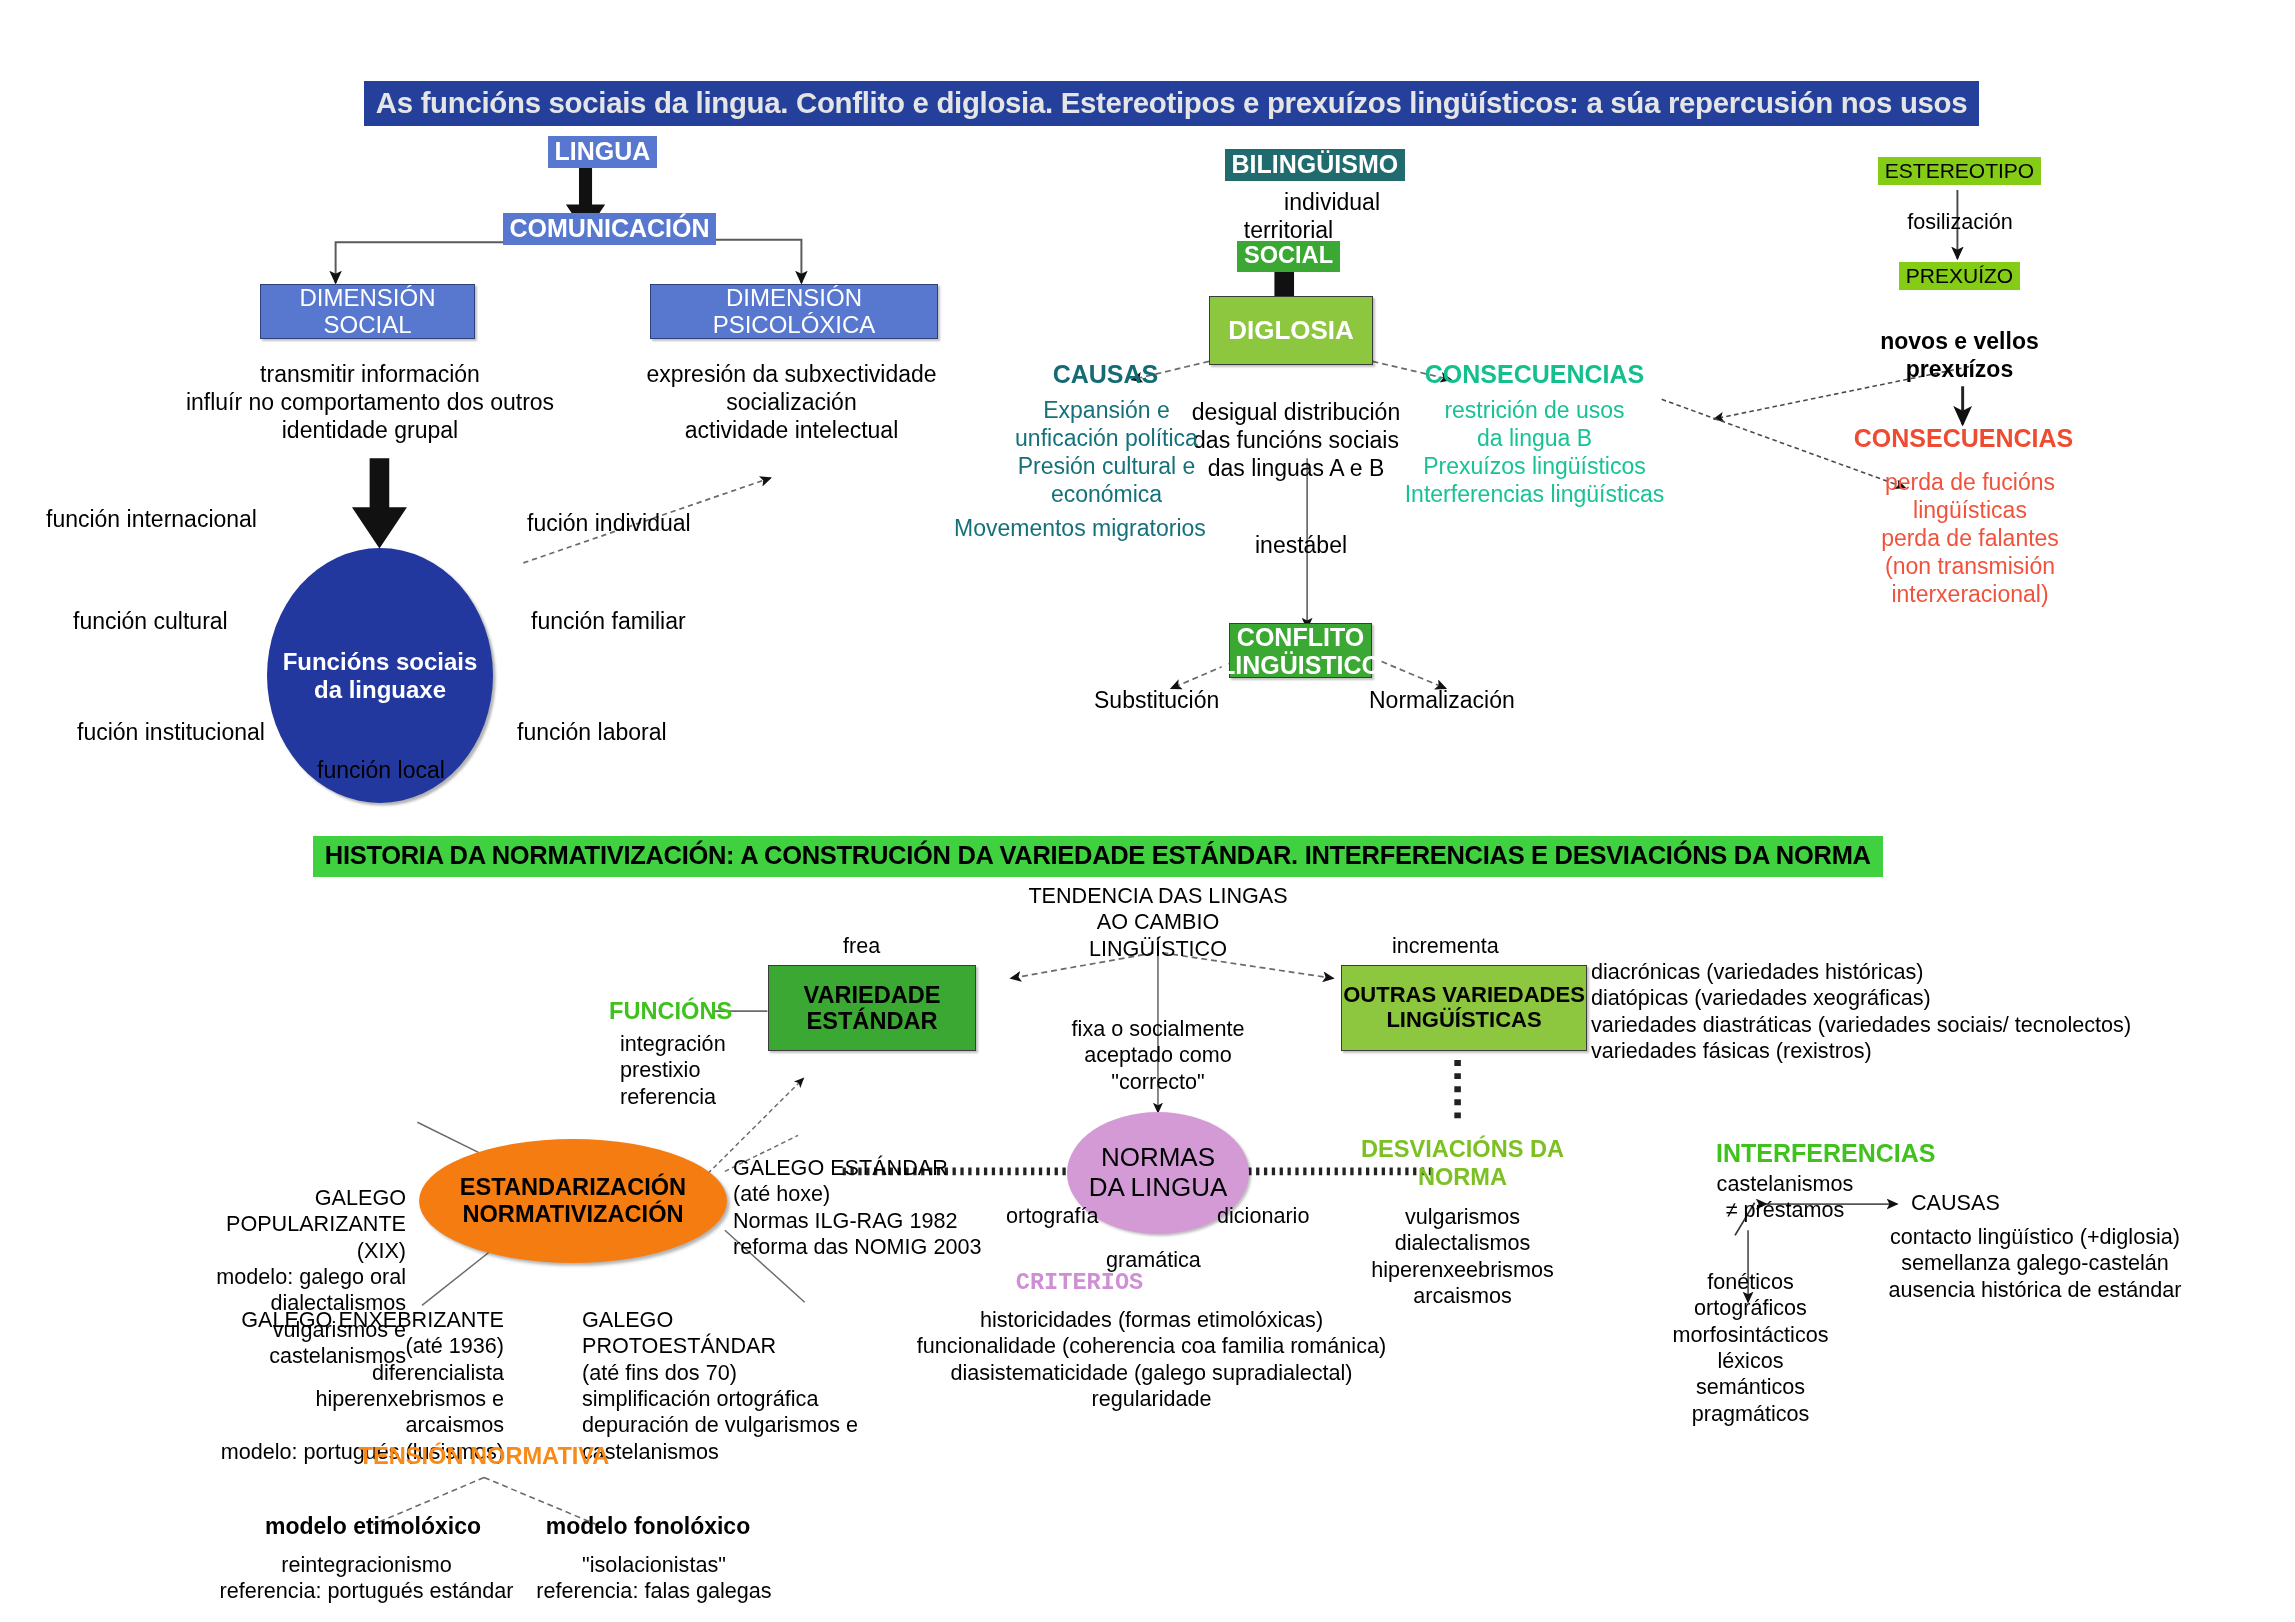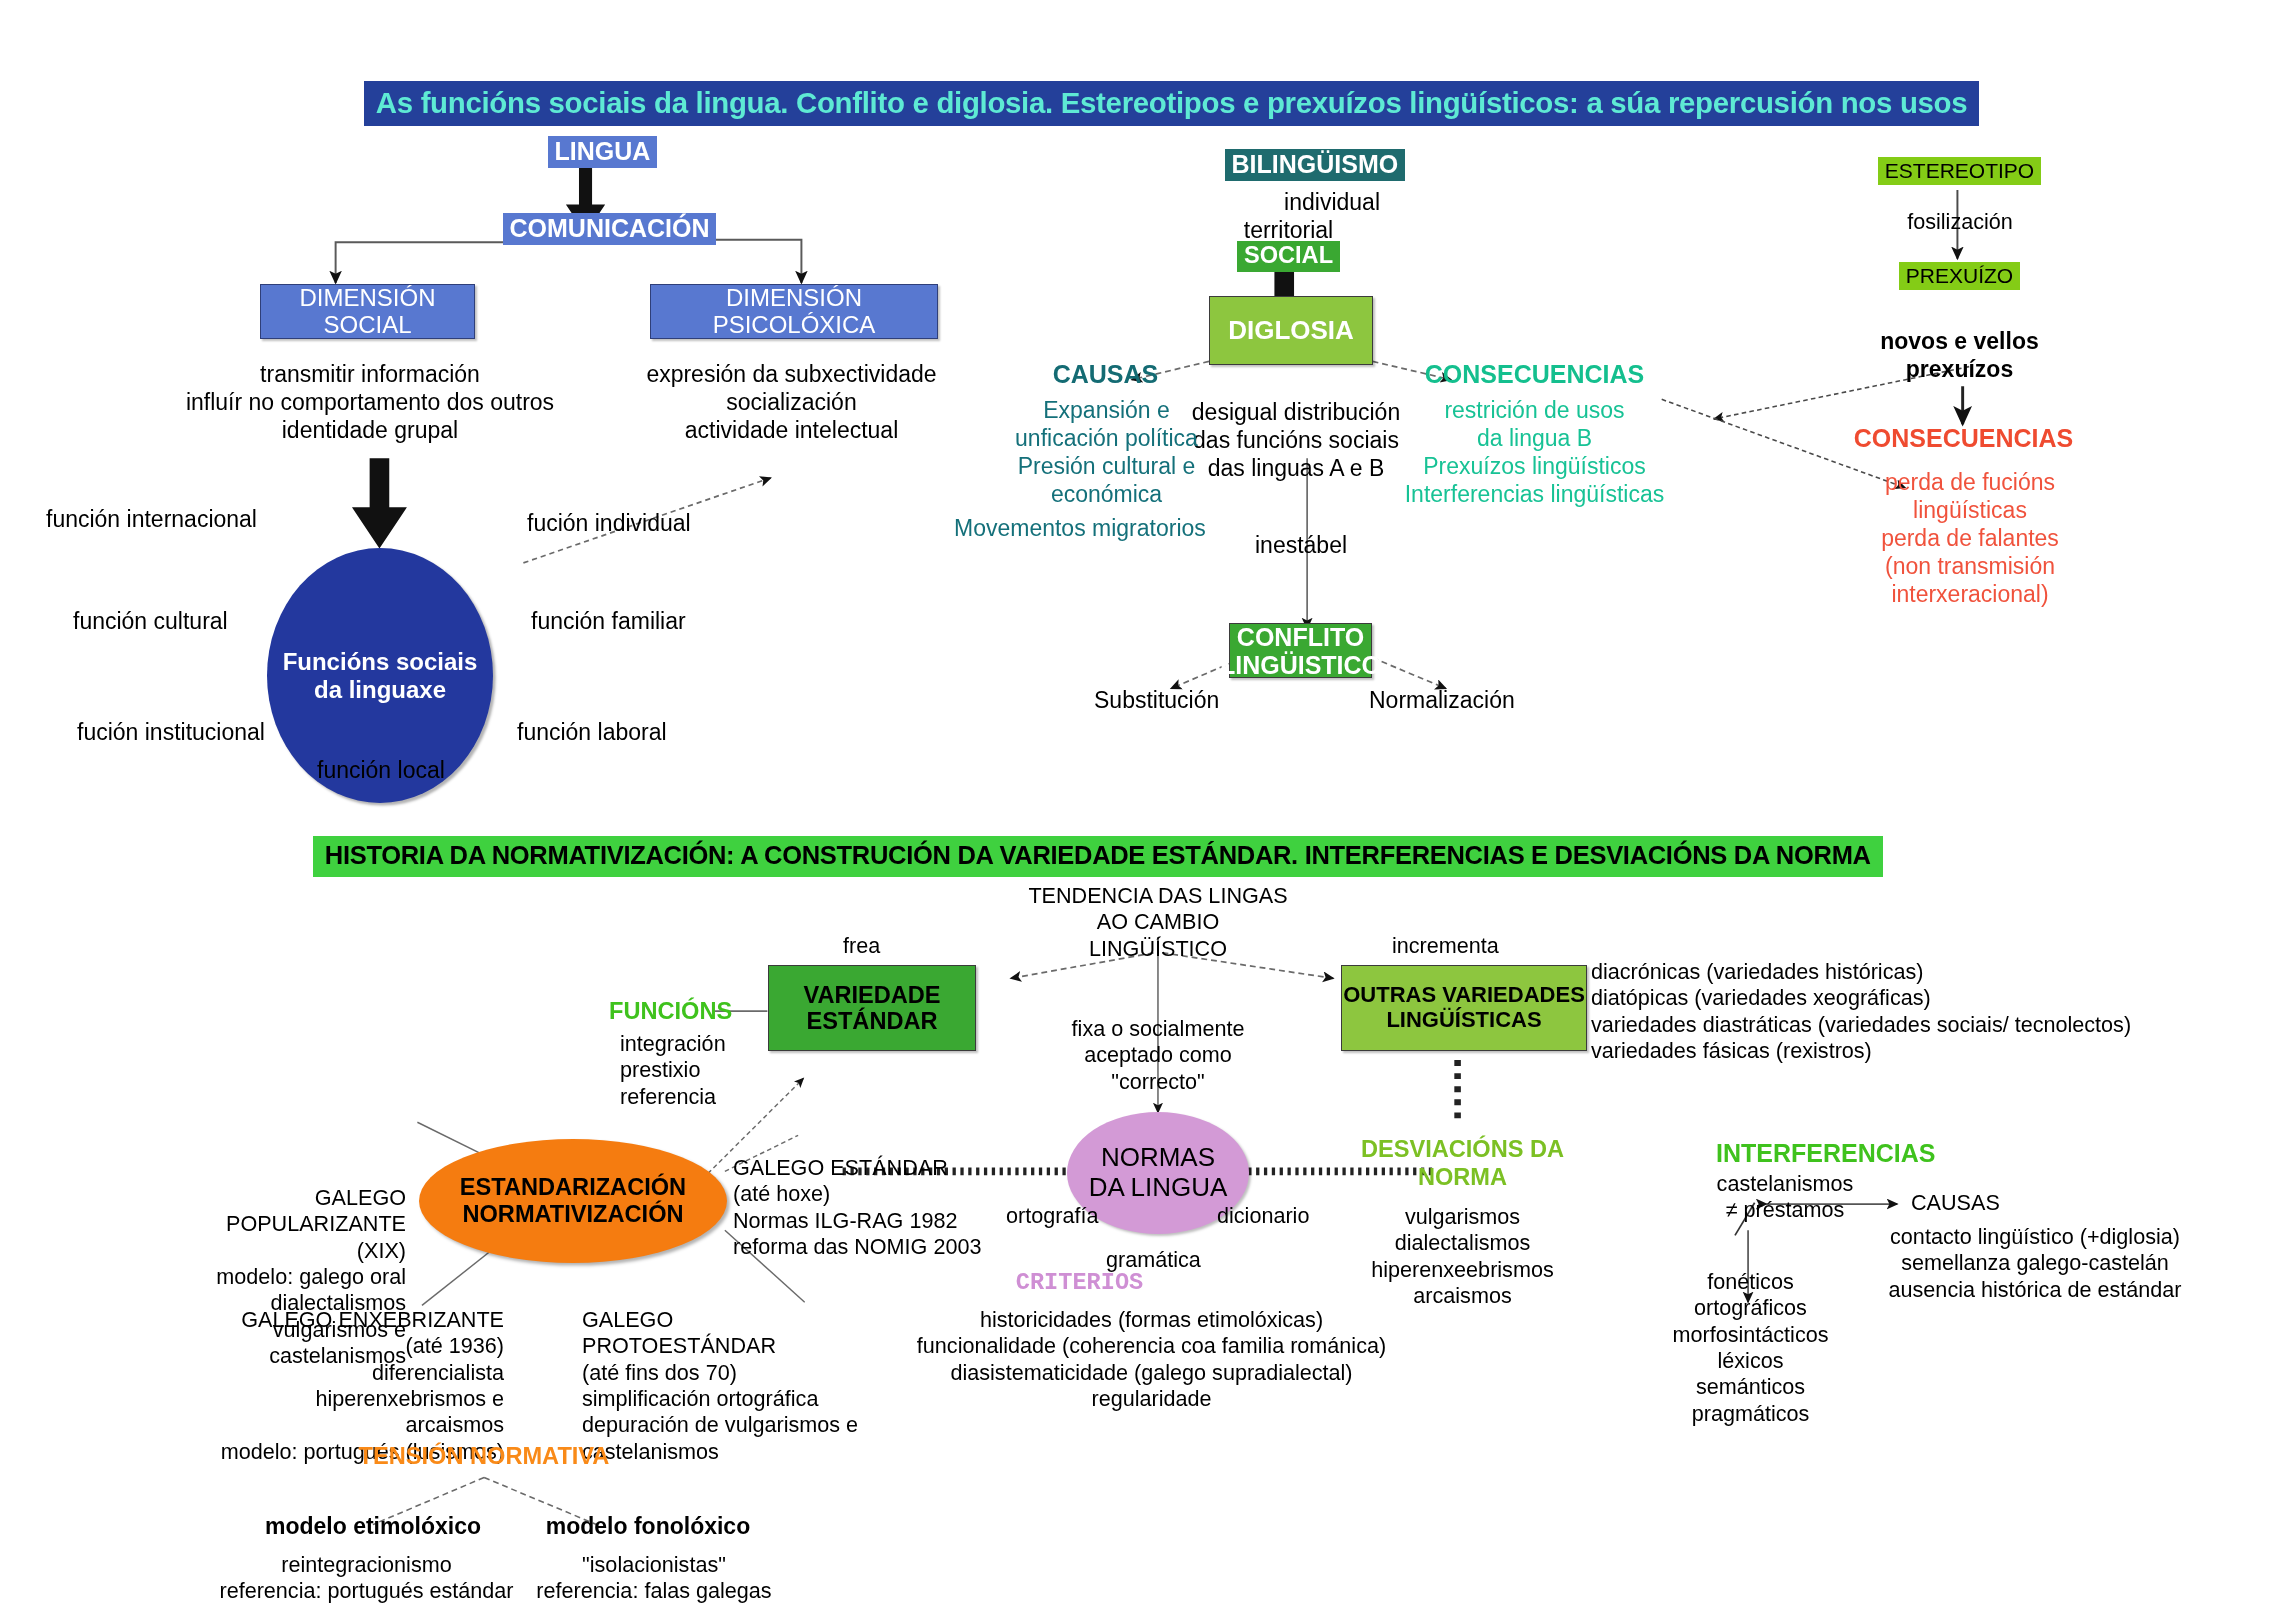--- a/index.html
+++ b/index.html
@@ -10,21 +10,21 @@
   .nowrap{white-space:nowrap;}
 
   
   .banner{
     padding:6.5px 11.8px 9.2px 11.8px;
     font-weight:bold;
     letter-spacing:-0.3px;
     line-height:1.0;
     white-space:nowrap;
   }
-  .banner-blue{background:#24409a;color:#5eead4;font-size:29.4px;}
+  .banner-blue{background:#24409a;color:#e5e5e5;font-size:29.4px;}
   .banner-green{background:#3fd13f;color:#000000;font-size:25.5px;}
 
   
   .chip{display:inline-block;padding:2.6px 6.5px 4.6px 6.5px;font-weight:bold;line-height:1;white-space:nowrap;}
   .chip-blue{background:#5878d0;color:#fff;font-size:25px;}
   .chip-teal{background:#1f6b6e;color:#fff;font-size:25px;}
   .chip-green{background:#3aa832;color:#fff;font-size:23.6px;}
   .chip-orange{background:#84cc16;color:#000;font-size:21px;font-weight:normal;}
 
   

